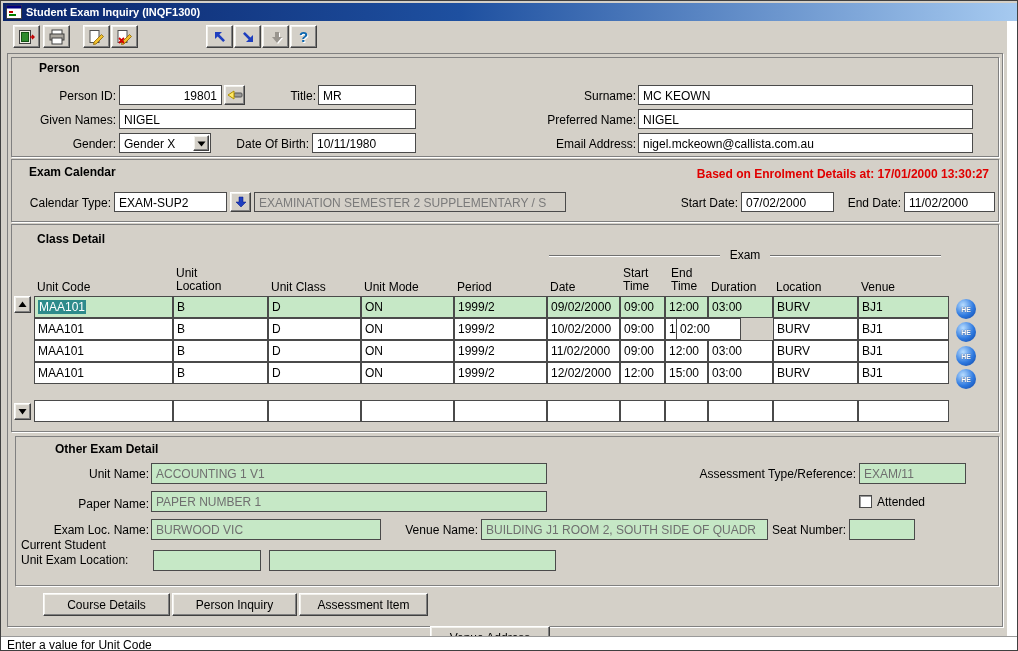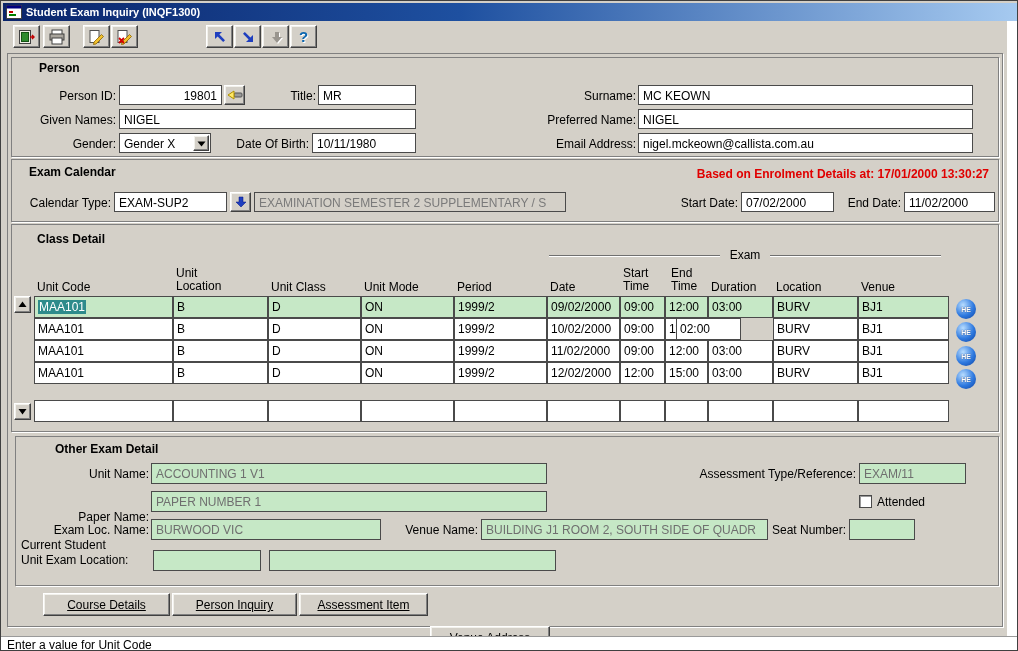--- a/index.html
+++ b/index.html
@@ -14,21 +14,21 @@
               display:flex; align-items:center; gap:4px; padding:0 3px; }
   .titlebar .t { color:#fff; font-weight:bold; font-size:11px; white-space:nowrap; }
 
   
   .raised { background:#d4d0c8; border-top:1px solid #ffffff; border-left:1px solid #ffffff;
             border-right:1px solid #404040; border-bottom:1px solid #404040;
             box-shadow: inset -1px -1px 0 #808080, inset 1px 1px 0 #f2f1ec; }
   .tbtn { position:absolute; top:24px; width:27px; height:23px; display:flex;
           align-items:center; justify-content:center; }
   .pbtn { position:absolute; height:23px; font-size:12px; text-align:center; padding-top:4px;
-          white-space:nowrap;text-decoration:underline; }
+          white-space:nowrap; }
   .sbtn { position:absolute; width:17px; height:17px; display:flex; align-items:center; justify-content:center; }
 
   
   .frame { position:absolute; border:1px solid #808080; box-shadow:1px 1px 0 #ffffff; }
   .sect-title { position:absolute; font-weight:bold; font-size:12px; white-space:nowrap; }
 
   
   .lb { position:absolute; font-size:12px; white-space:nowrap; }
   .lb.r { text-align:right; }
   .field { position:absolute; height:20px; background:#fff; border:1px solid #4a4a4a;
@@ -282,21 +282,21 @@
   <div class="he" style="left:955px; top:368px;">HE</div>
 
   <div class="frame" style="left:14px; top:435px; width:984px; height:150px;"></div>
   <div class="sect-title" style="left:54px; top:441px;">Other Exam Detail</div>
 
   <div class="lb r" style="left:8px; top:466px; width:140px;">Unit Name:</div>
   <div class="field green" style="left:150px; top:462px; width:396px; height:21px;">ACCOUNTING 1 V1</div>
   <div class="lb r" style="left:640px; top:466px; width:215px;">Assessment Type/Reference:</div>
   <div class="field green" style="left:858px; top:462px; width:107px; height:21px;">EXAM/11</div>
 
-  <div class="lb r" style="left:8px; top:509px; width:140px;">Paper Name:</div>
+  <div class="lb r" style="left:8px; top:496px; width:140px;">Paper Name:</div>
   <div class="field green" style="left:150px; top:490px; width:396px; height:21px;">PAPER NUMBER 1</div>
   <div class="cb" style="left:858px; top:494px;"></div>
   <div class="lb" style="left:876px; top:494px;">Attended</div>
 
   <div class="lb r" style="left:8px; top:522px; width:140px;">Exam Loc. Name:</div>
   <div class="field green" style="left:150px; top:518px; width:230px; height:21px;">BURWOOD VIC</div>
   <div class="lb r" style="left:395px; top:522px; width:82px;">Venue Name:</div>
   <div class="field green" style="left:480px; top:518px; width:287px; height:21px;">BUILDING J1 ROOM 2, SOUTH SIDE OF QUADR</div>
   <div class="lb r" style="left:760px; top:522px; width:85px;">Seat Number:</div>
   <div class="field green" style="left:848px; top:518px; width:66px; height:21px;"></div>

